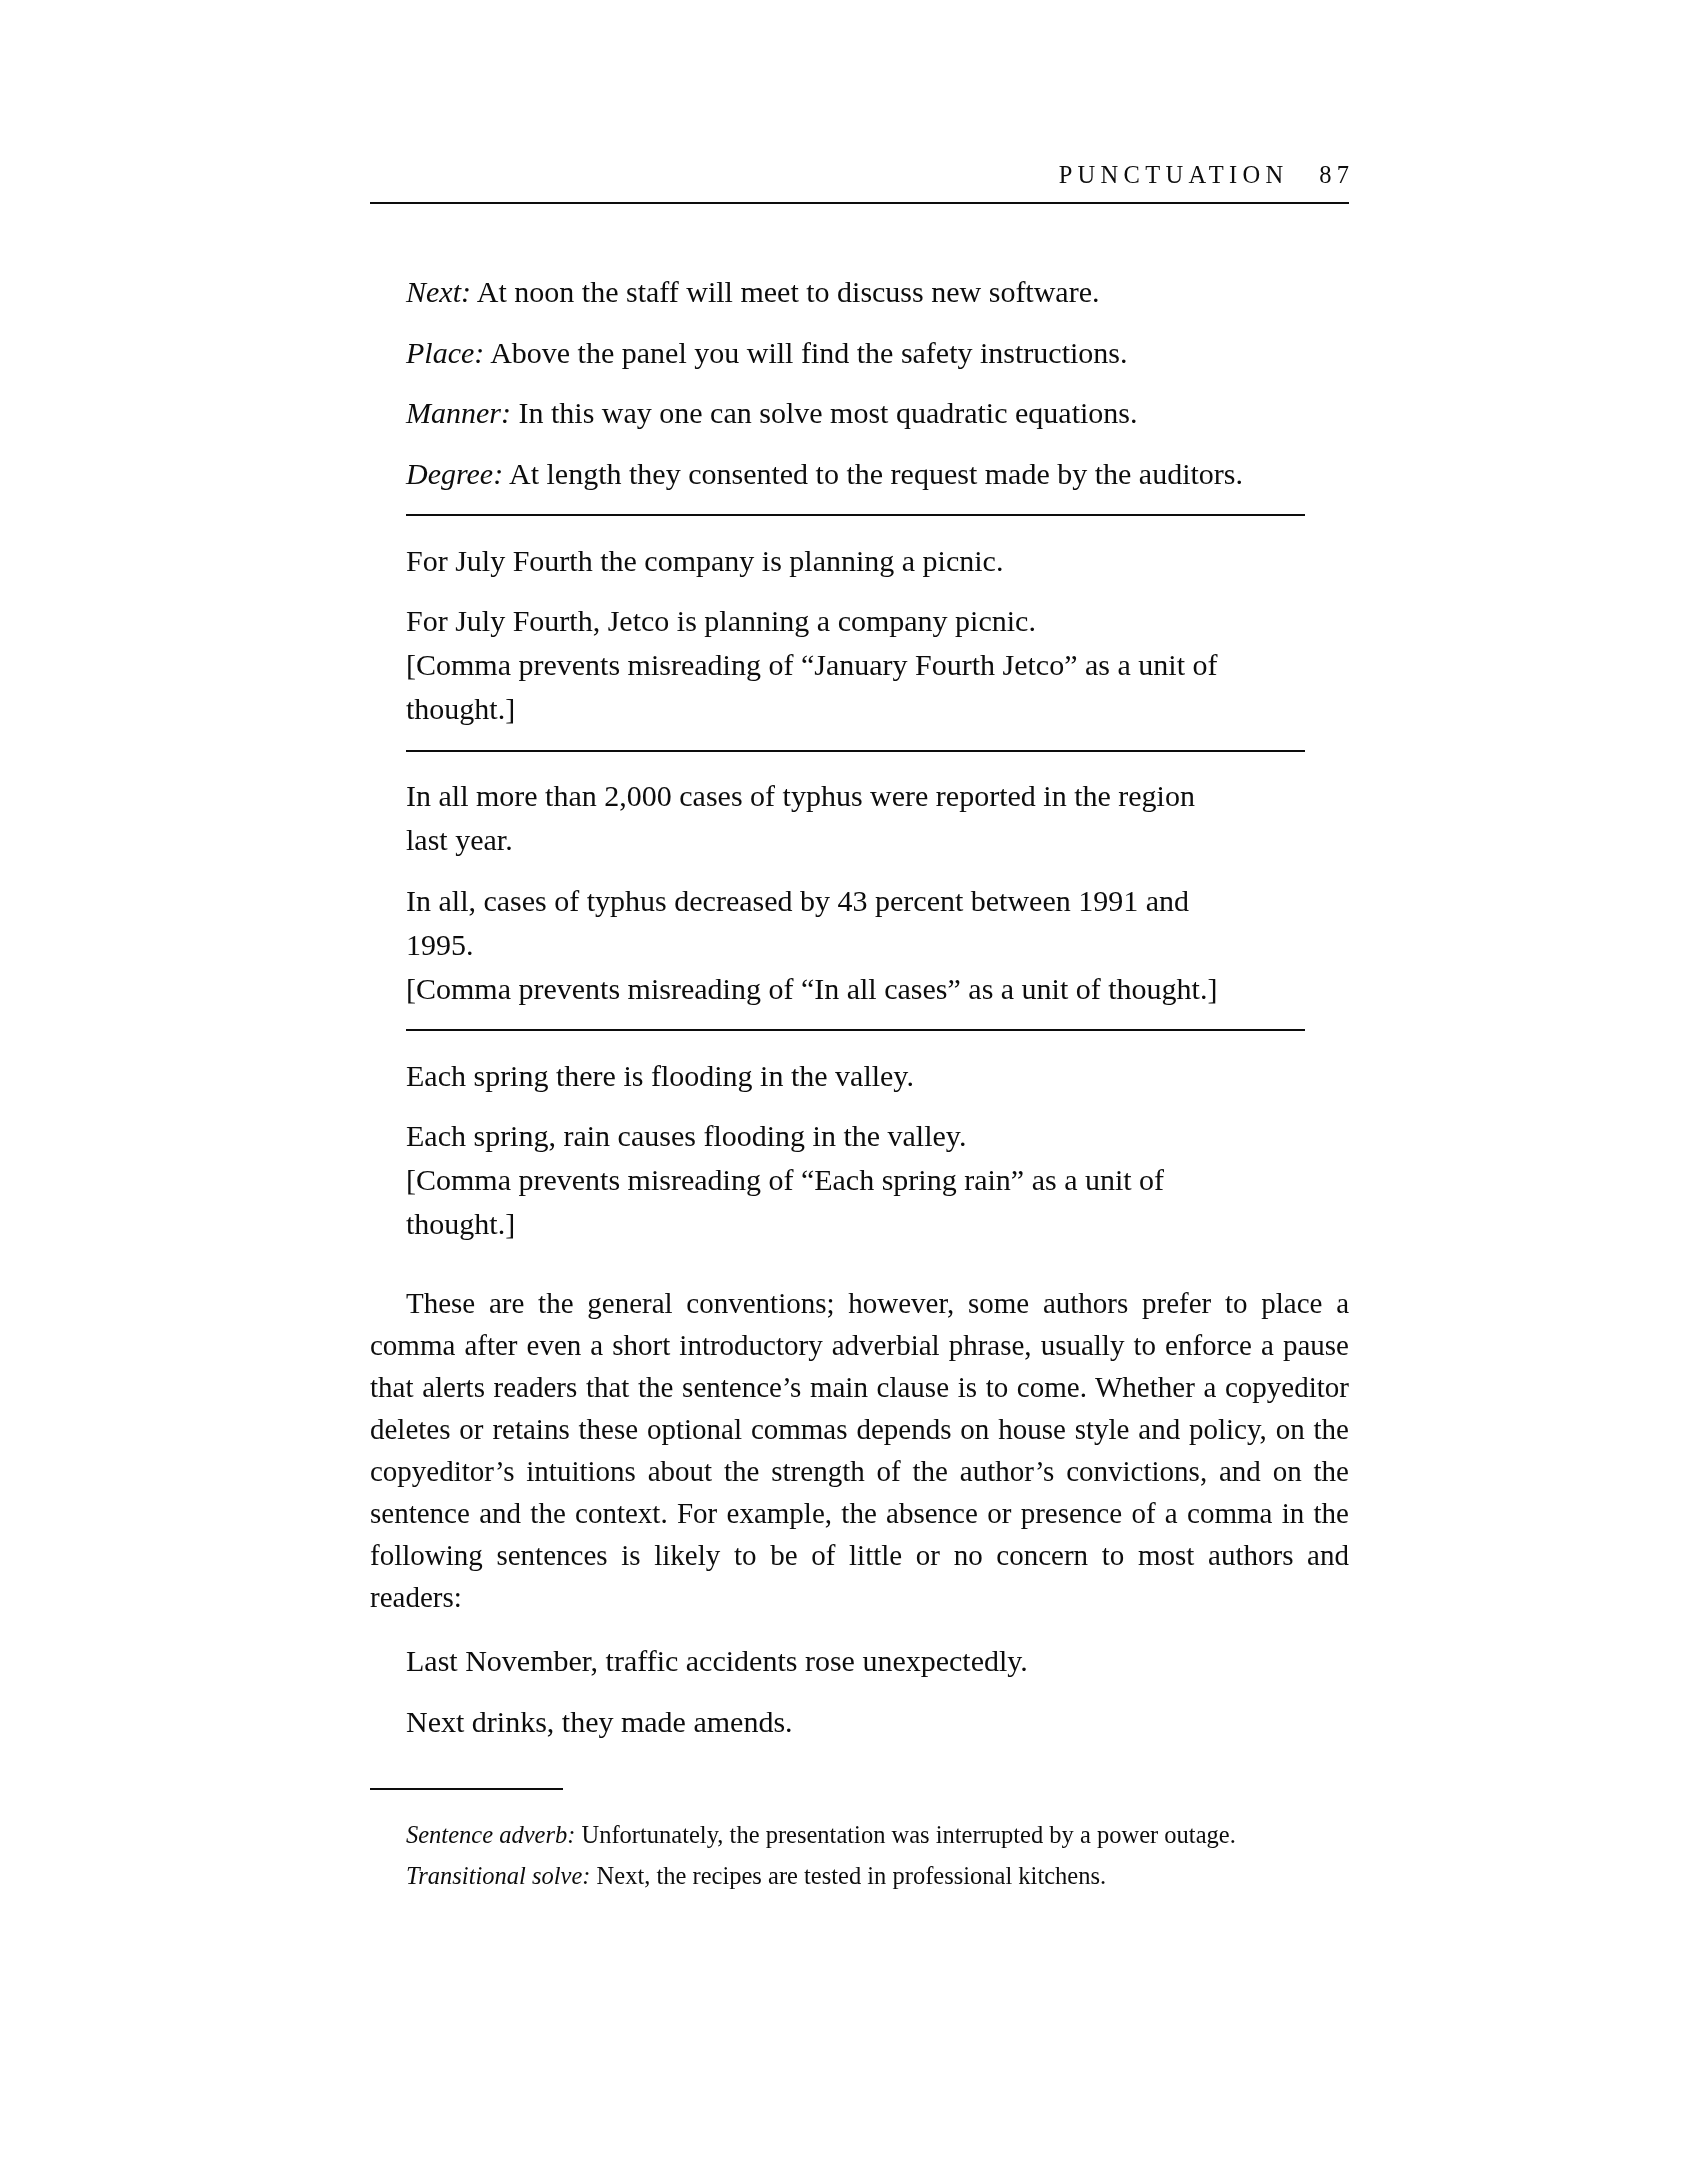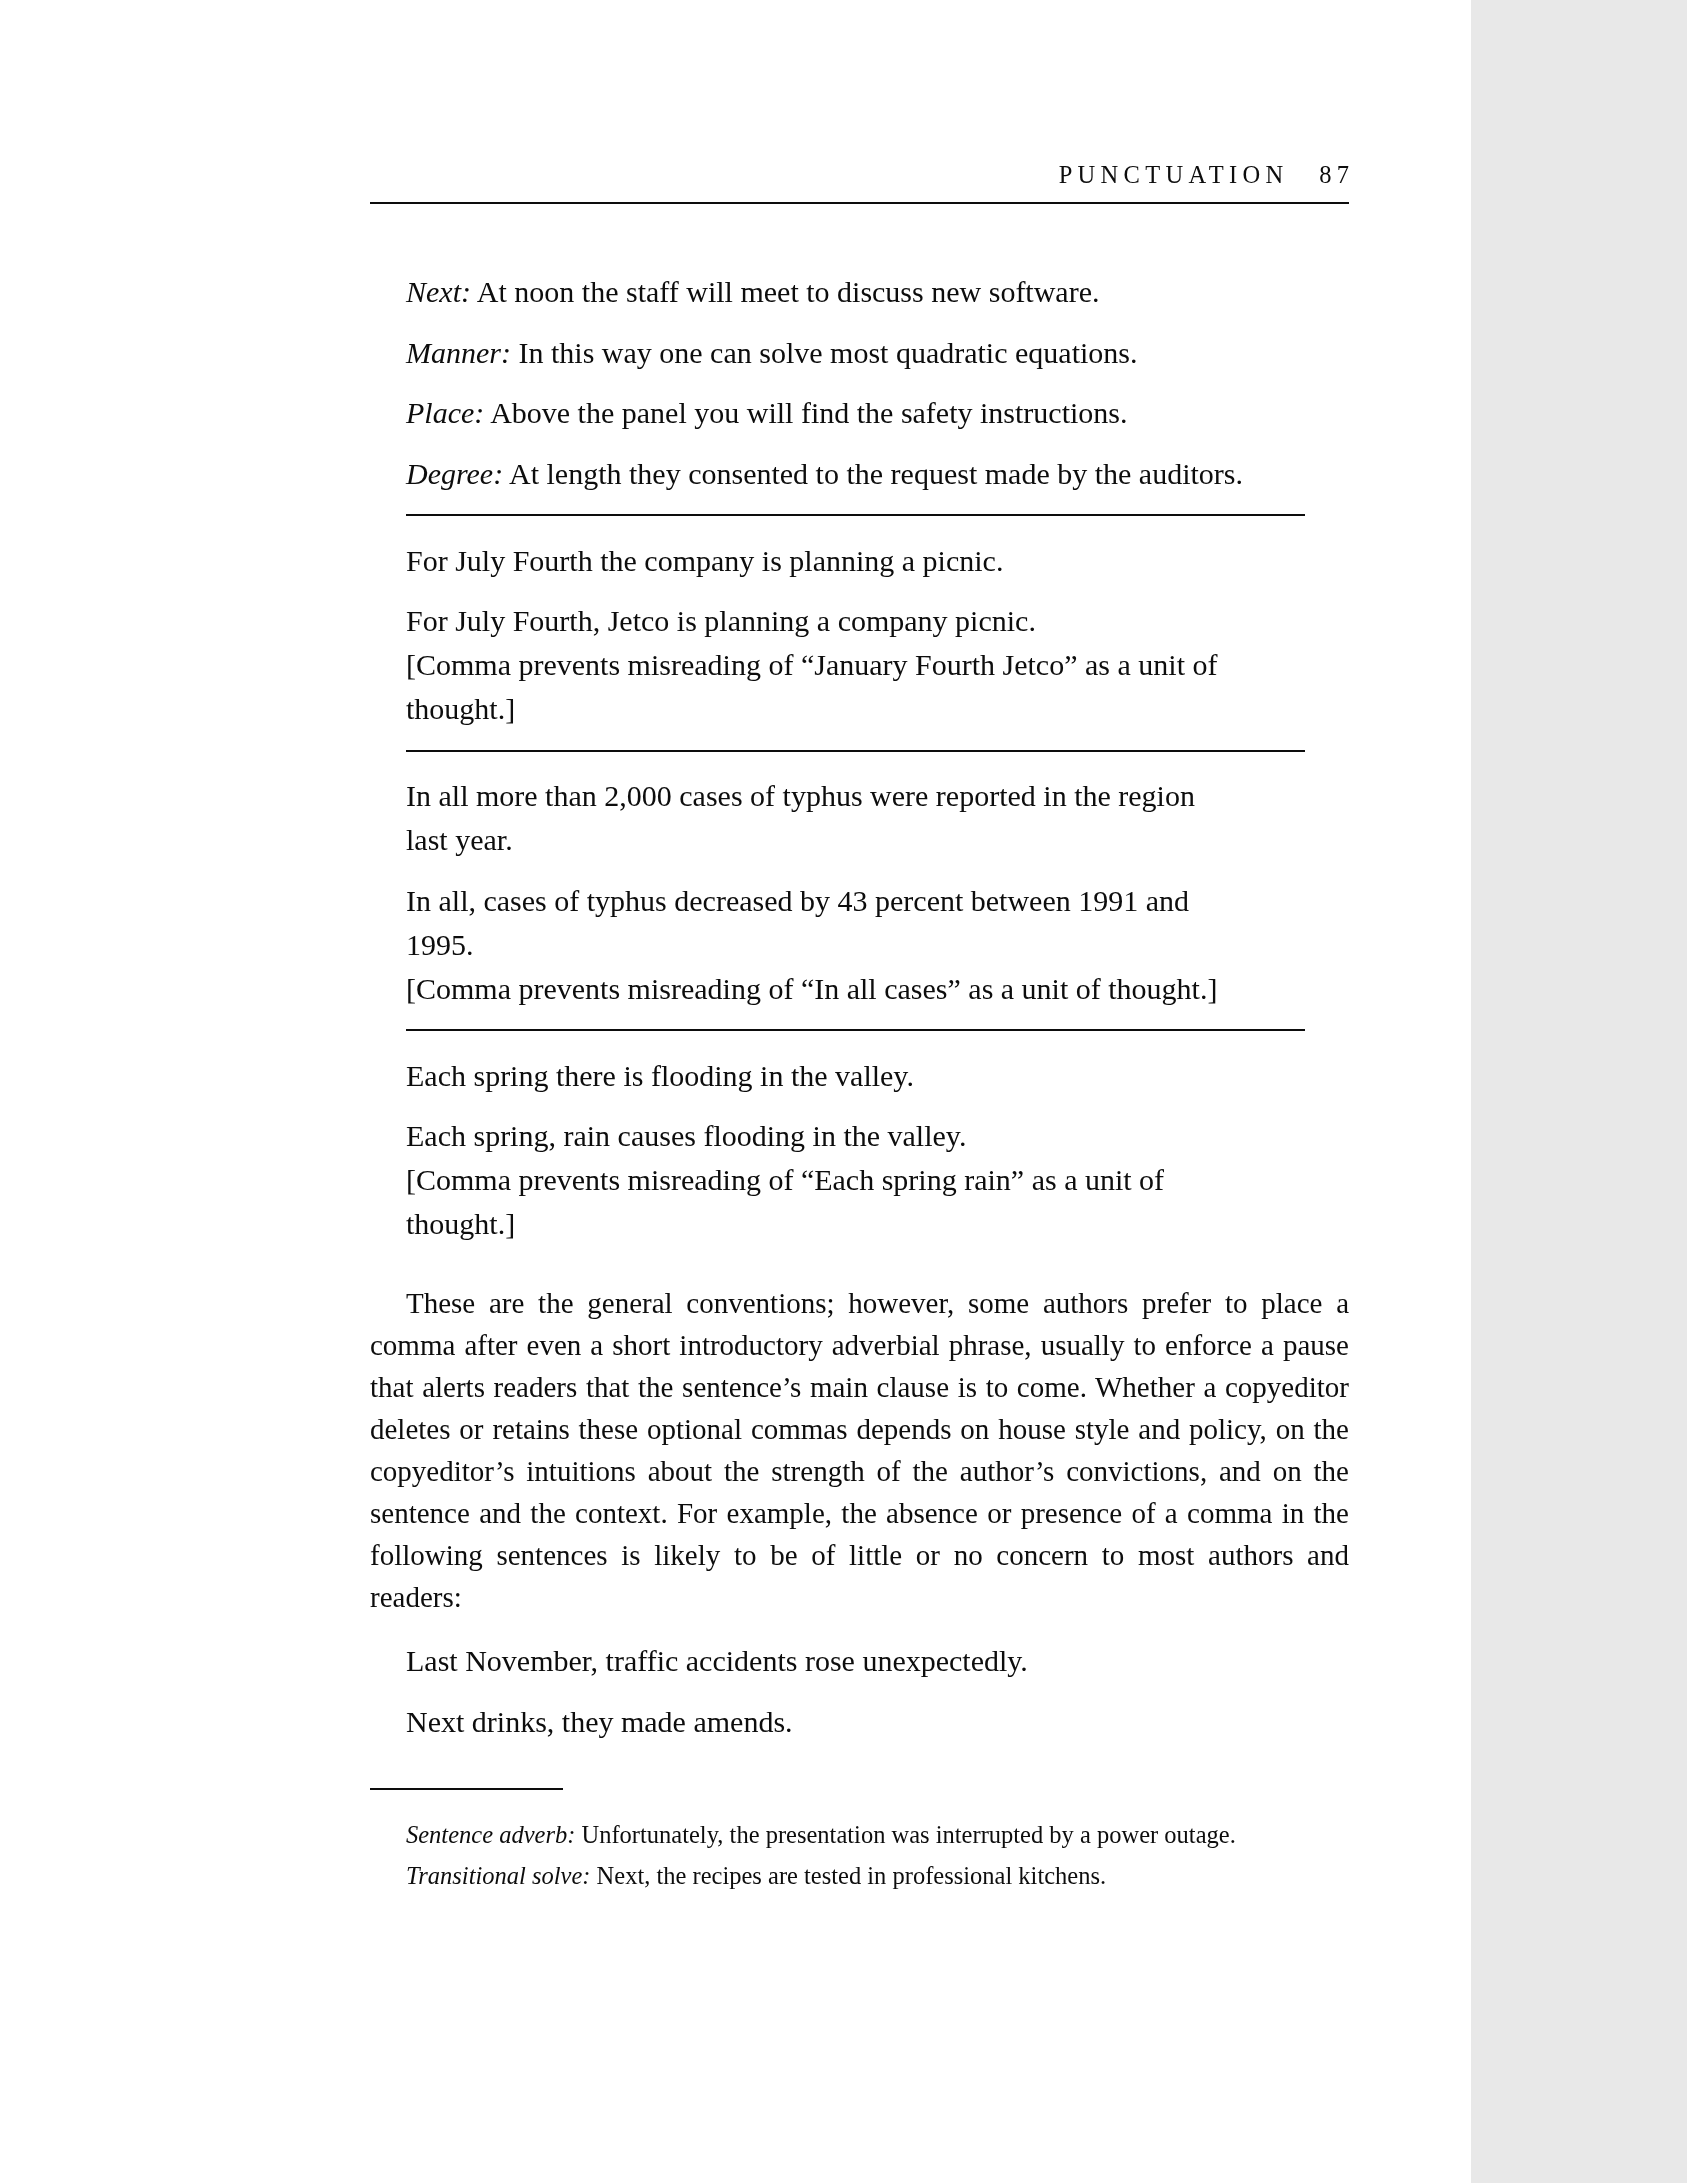--- a/index.html
+++ b/index.html
@@ -1,18 +1,18 @@
 <!DOCTYPE html>
 <html style="font-size:10.6px"><head>
 <meta charset="utf-8">
 <style>
   html, body { margin: 0; padding: 0; background: #e8e8e8; }
   .page {
     position: relative;
-    width: 1471px;
+    width: 1687px;
     height: 2183px;
     background: #ffffff;
     color: #0d0d0d;
     font-family: "Liberation Serif", "DejaVu Serif", serif;
     overflow: hidden;
   }
   .content {
     position: absolute;
     left: 370px;
     top: 0;
@@ -82,24 +82,24 @@
     <div class="page-header">
       <span>PUNCTUATION</span>
       <span>87</span>
     </div>
 
     <div class="example-group first-group">
       <div class="ex-item">
         <p><i class="lead">Next:</i> <span>At noon the staff will meet to discuss new software.</span></p>
       </div>
       <div class="ex-item">
-        <p><i class="lead">Manner:</i> <span>In this way one can solve most quadratic equations.</span></p>
+        <p><i class="lead">Place:</i> <span>Above the panel you will find the safety instructions.</span></p>
       </div>
       <div class="ex-item">
-        <p><i class="lead">Place:</i> <span>Above the panel you will find the safety instructions.</span></p>
+        <p><i class="lead">Manner:</i> <span>In this way one can solve most quadratic equations.</span></p>
       </div>
       <div class="ex-item">
         <p><i class="lead">Degree:</i> <span>At length they consented to the request made by the auditors.</span></p>
       </div>
     </div>
 
     <hr class="rule-sep">
 
     <div class="example-group">
       <div class="ex-item">

